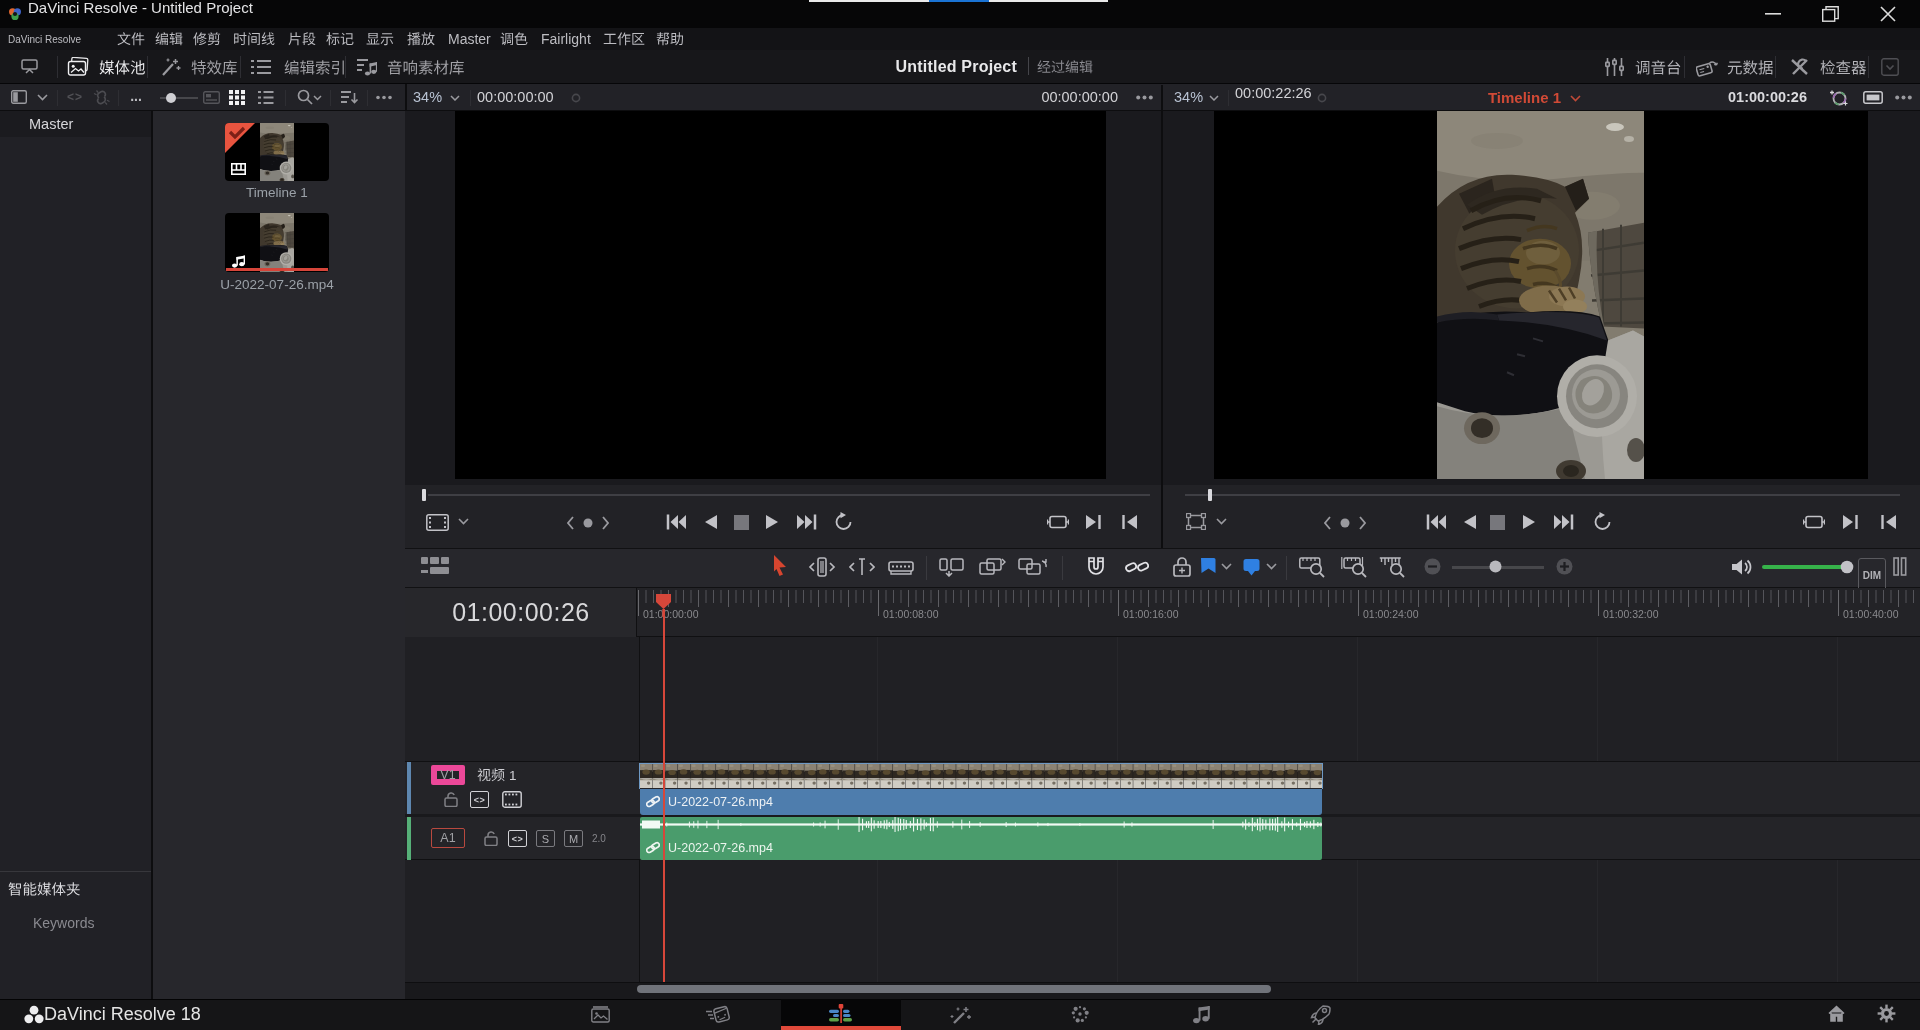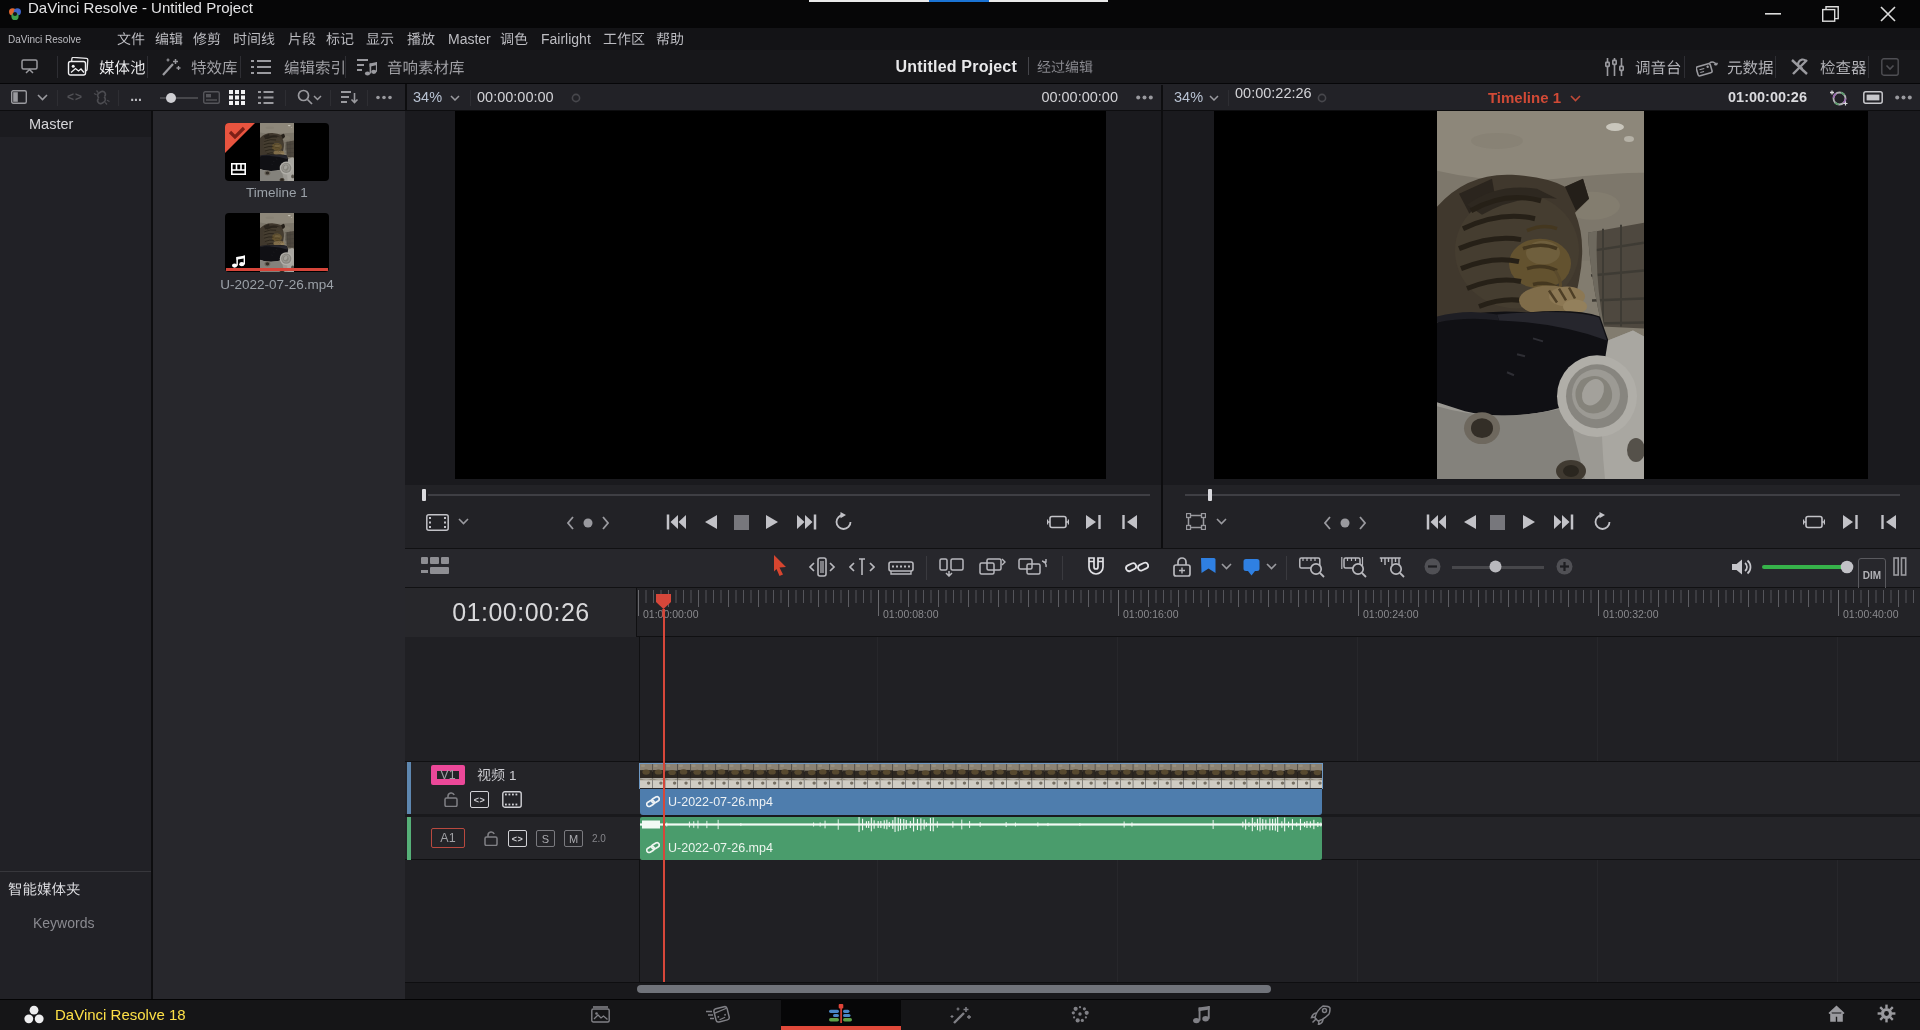--- a/index.html
+++ b/index.html
@@ -1565,21 +1565,21 @@
       <rect x="7.3" y="16" width="2.4" height="8" fill="#d6473a"></rect>
     </svg>
     <div class="ab" style="left:405px;top:982px;width:1515px;height:17px;background:#19191c;border-top:1px solid #0e0e10"></div>
     <div class="ab" style="left:637px;top:984.5px;width:634px;height:8px;background:#70737a;border-radius:4px"></div>
     <div class="ab" style="left:0px;top:999px;width:1920px;height:31px;background:#151517;border-top:1px solid #030304"></div>
     <svg class="ab" style="left:24px;top:1005px" width="20" height="19" viewBox="0 0 20 19">
       <circle cx="10" cy="5.2" r="4.4" fill="#ededef"></circle>
       <circle cx="4.8" cy="13.8" r="4.4" fill="#ededef"></circle>
       <circle cx="15.2" cy="13.8" r="4.4" fill="#ededef"></circle>
     </svg>
-    <div class="ab vc t" style="left:55px;top:999px;width:200px;height:30px;font-size:15px;color:#fde047">DaVinci Resolve 18</div>
+    <div class="ab vc t" style="left:44px;top:999px;width:200px;height:30px;font-size:18px;color:#e5e5e5">DaVinci Resolve 18</div>
     <svg class="ab" style="left:591px;top:1006px" width="19" height="17" viewBox="0 0 19 17">
       <rect x="0.8" y="3" width="17.4" height="13" rx="1.5" fill="none" stroke="#808086" stroke-width="1.4"></rect>
       <path d="M2 1 h15" stroke="#808086" stroke-width="1.6"></path>
       <circle cx="5.5" cy="7.5" r="1.3" fill="#808086"></circle>
       <path d="M3 13 l4 -4 3 3 2.5 -2 4 3.5" fill="none" stroke="#808086" stroke-width="1.3"></path>
     </svg>
     <svg class="ab" style="left:706px;top:1005px" width="26" height="19" viewBox="0 0 26 19">
       <g transform="rotate(-14 16 10)">
         <rect x="9" y="2.5" width="13.5" height="13.5" rx="2.5" fill="none" stroke="#808086" stroke-width="1.5"></rect>
         <path d="M9.5 6.5 L22 4.5" stroke="#808086" stroke-width="1.2"></path>

